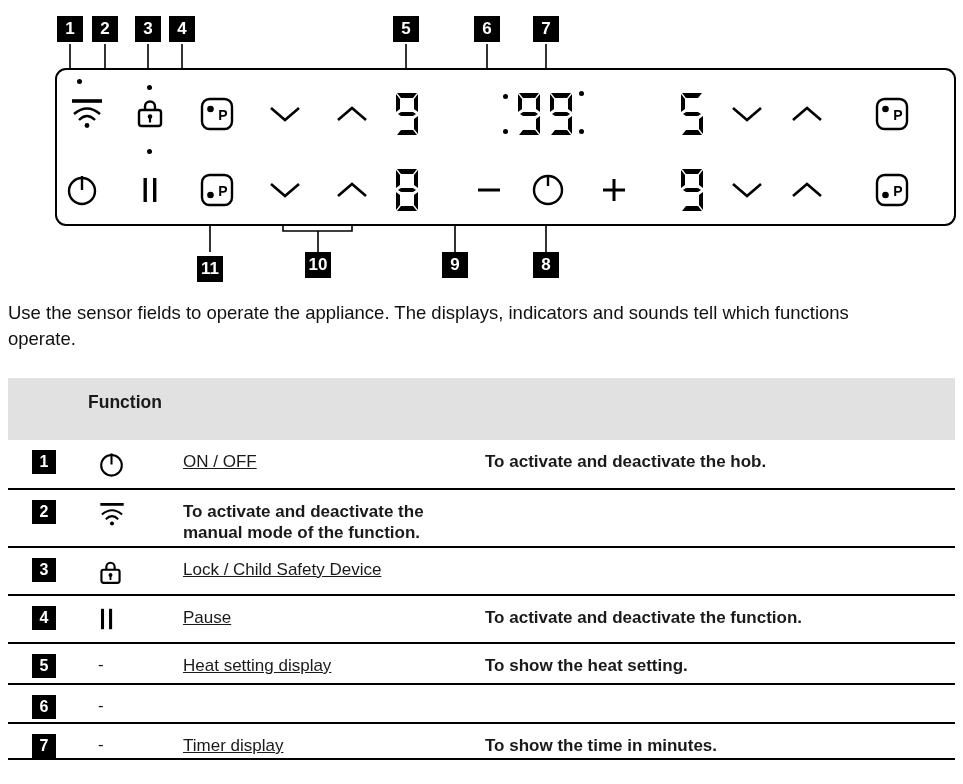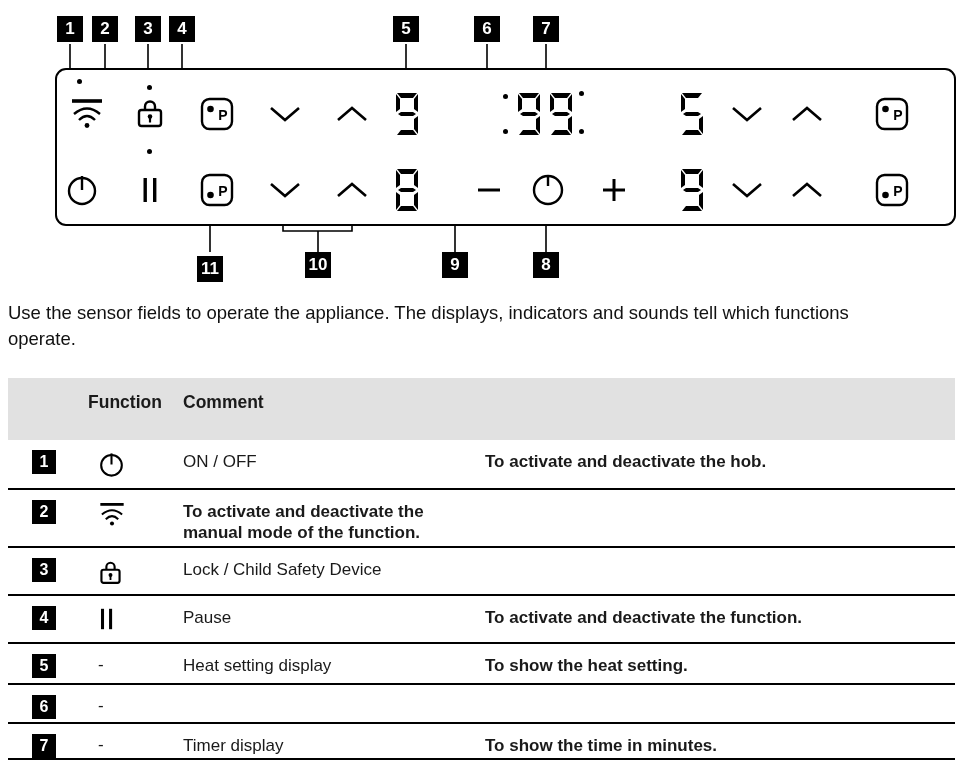--- a/index.html
+++ b/index.html
@@ -30,21 +30,21 @@
   
   .ref-table { margin:26px 0 0 8px; width:947px; font-size:17px; }
   .thead { display:grid; grid-template-columns:80px 95px 302px 1fr; background:#e1e1e1;
            min-height:62px; padding-top:13px; font-weight:bold; font-size:17.5px; line-height:22px; }
   .trow { display:grid; grid-template-columns:80px 95px 302px 1fr; padding-top:11px; background:#fff; }
   .trow + .trow { border-top:2px solid #000; }
   .trow:last-child { border-bottom:2px solid #000; }
   .cell-badge { padding-left:24px; }
   .tbadge { width:24px; height:24px; font-size:16px; margin-top:-1px; }
   .cell-sensor { padding-left:10px; }
-  .cell-fn { padding-right:12px; line-height:21px; }
+  .cell-fn { padding-right:12px; line-height:21px;text-decoration:underline; }
   .cell-cm { padding-right:14px; line-height:21px;font-weight:bold; }
   .dash { font-size:17px; }
 </style>
 </head>
 <body>
 
 <div class="page">
 
   <div class="diagram">
 
@@ -256,21 +256,20 @@
       </span>
     </div>
   </div>
 
   <p class="intro">Use the sensor fields to operate the appliance. The displays, indicators and sounds tell which functions operate.</p>
 
   <div class="ref-table">
     <div class="thead">
       <div></div>
       <div>Function</div>
-      <div>Comment</div>
     </div>
 
     <div class="trow" style="min-height:48px">
       <div class="cell-badge">
           <span class="badge tbadge">1</span>
         </div>
       <div class="cell-sensor">
         <svg width="27" height="27" viewBox="0 0 34 34">
             <circle cx="17" cy="18" r="13" fill="none" stroke="#000" stroke-width="2.6"></circle>
             <line x1="17" y1="3" x2="17" y2="17" stroke="#000" stroke-width="2.6"></line>

